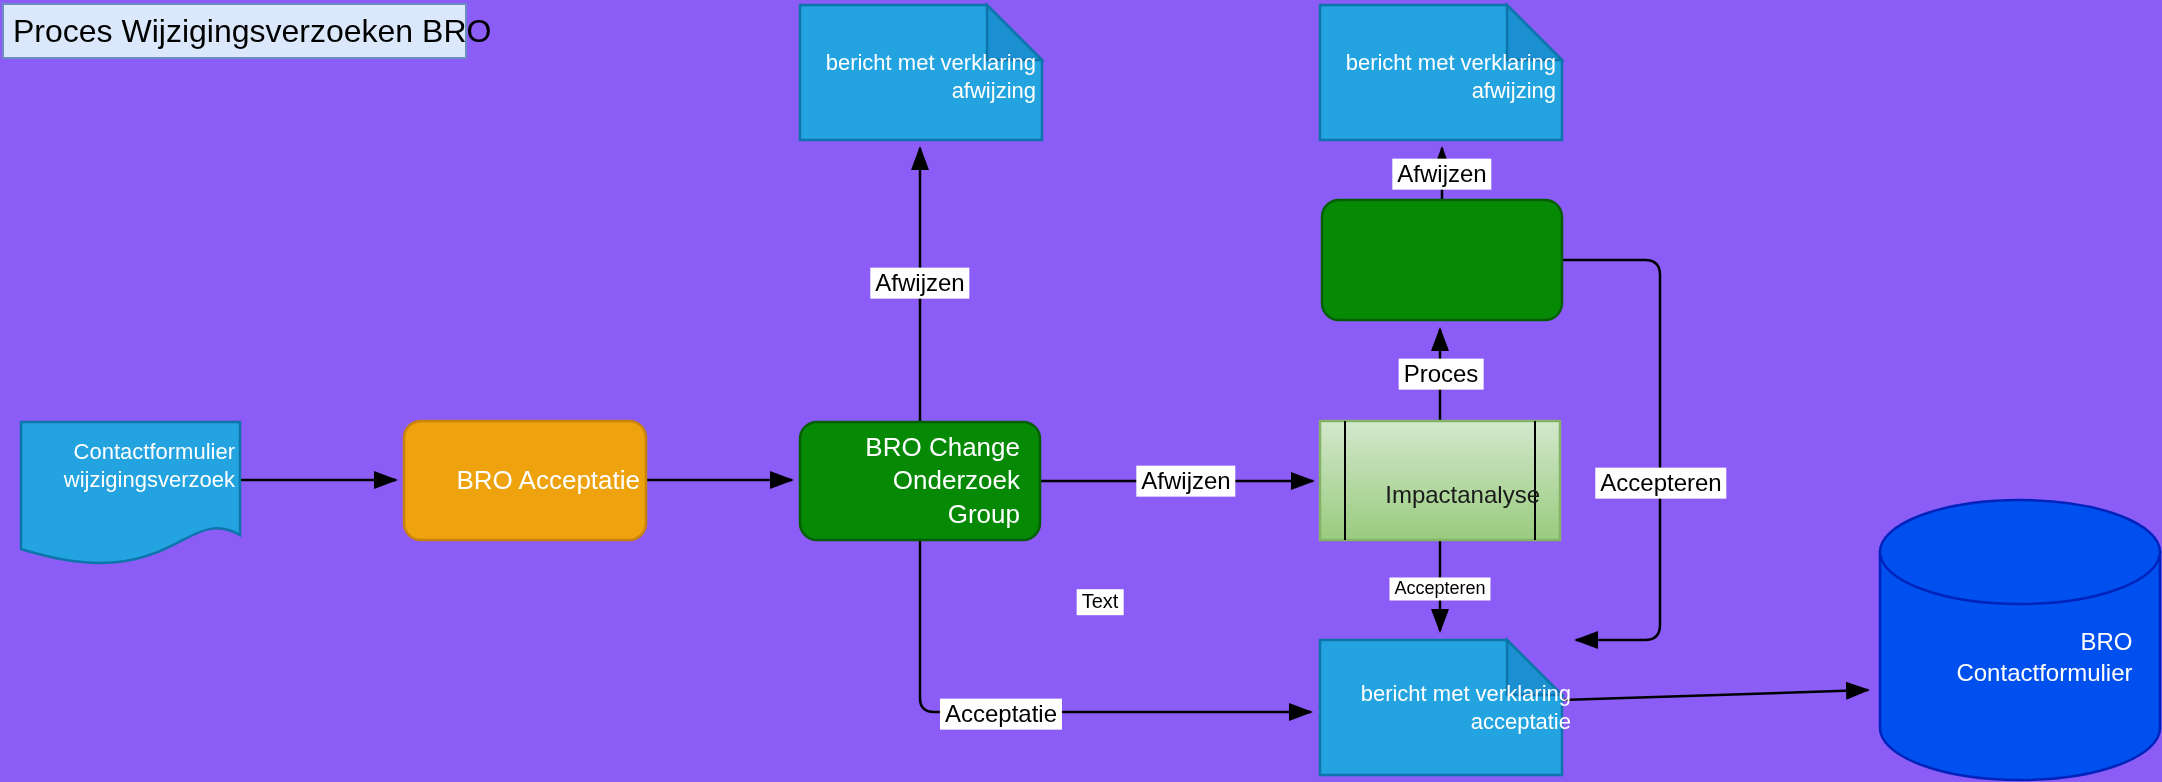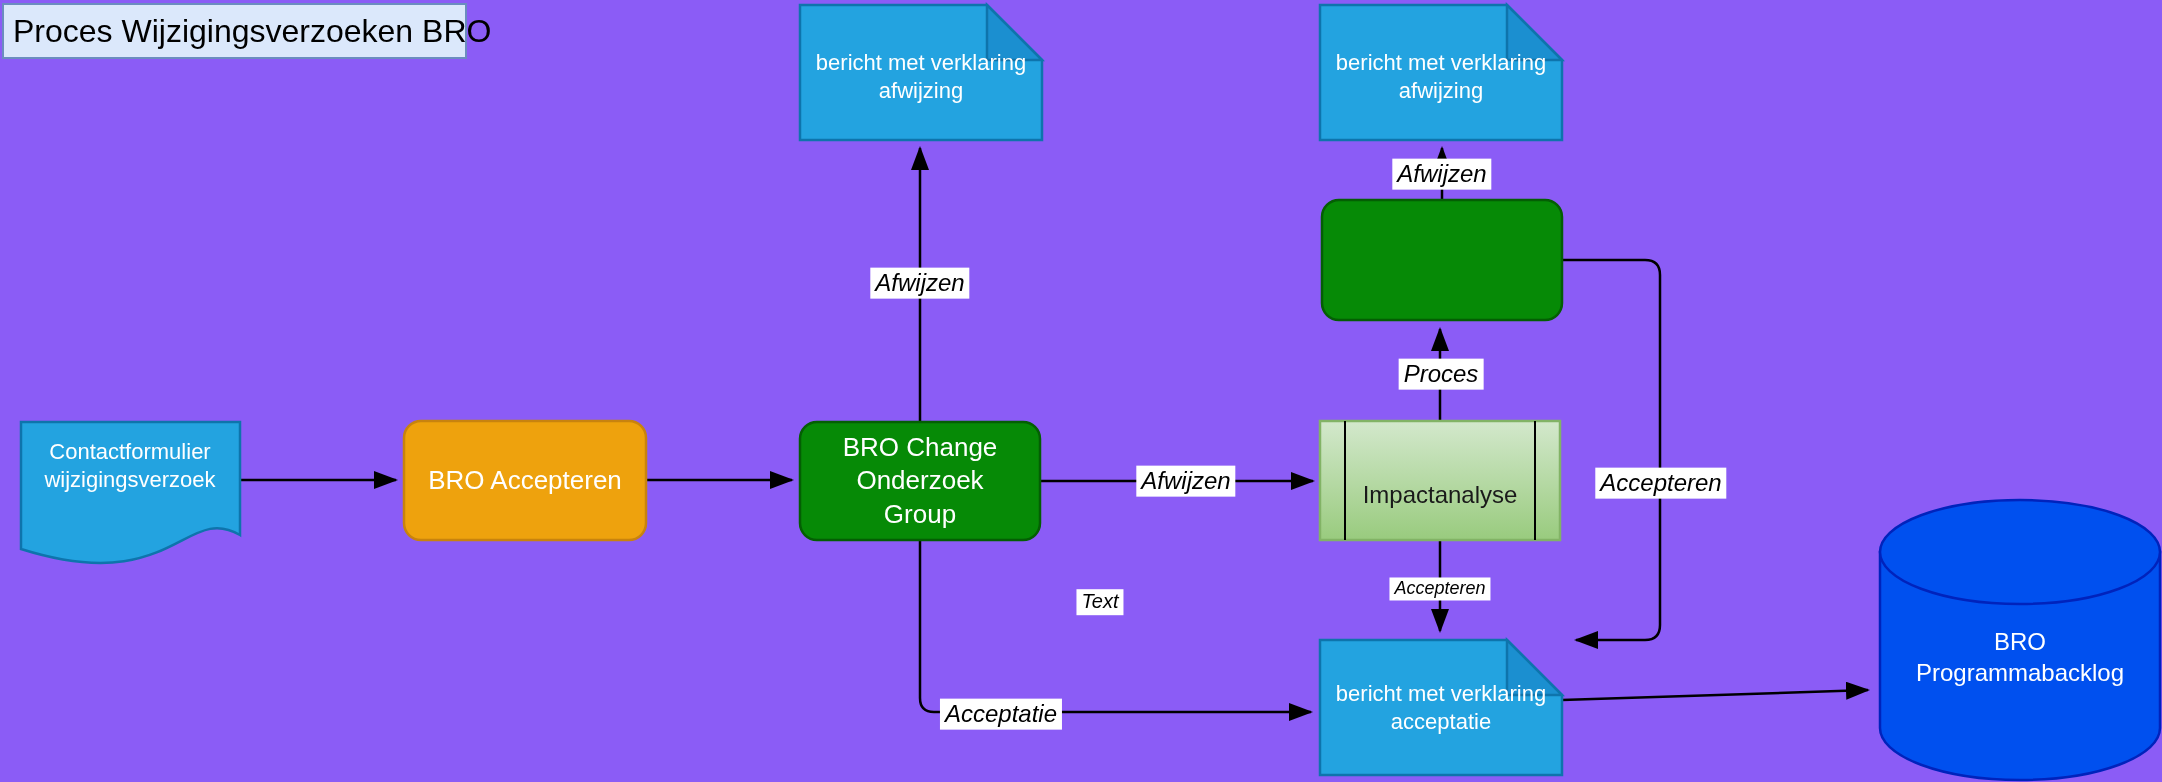--- a/index.html
+++ b/index.html
@@ -5,24 +5,24 @@
   html,body{margin:0;padding:0;background:#fff;}
   #canvas{
     position:relative;width:2162px;height:782px;background:#8b5cf6;
     font-family:"Liberation Sans",sans-serif;overflow:hidden;padding-left:32px;
   }
   #shapes{position:absolute;left:0;top:0;width:2162px;height:782px;}
   .edge{fill:none;stroke:#000;stroke-width:2.5;stroke-linejoin:round;}
   .shape{stroke-width:2.5;}
   .lbl{
     position:absolute;transform:translate(-50%,-50%);
-    text-align:center;line-height:1.28;color:#fff;
+    text-align:right;line-height:1.28;color:#fff;
   }
   .dark{color:#1a1a1a;margin-top:14px;}
-  .edge-lbl{background:#ffffff;padding:0 5px;white-space:nowrap;color:#000;font-style:italic;}
+  .edge-lbl{background:#ffffff;padding:0 5px;white-space:nowrap;color:#000;}
   #title-box{
     position:absolute;left:2px;top:3px;width:452px;height:52px;
     background:#dbe8fb;border:2px solid #6b8dbf;color:#000;
     font-size:32px;line-height:52px;padding-left:9px;white-space:nowrap;
   }
 </style>
 </head>
 <body>
 
 <div id="canvas">
@@ -81,34 +81,34 @@
     <g>
       <path class="shape" d="M1880,552 L1880,728 A140,52 0 0 0 2160,728 L2160,552 Z" fill="#0050ef" stroke="#0023bc"></path>
       <ellipse class="shape" cx="2020" cy="552" rx="140" ry="52" fill="#0050ef" stroke="#0023bc"></ellipse>
     </g>
   </svg>
 
   <div id="title-box">Proces Wijzigingsverzoeken BRO</div>
 
   <div class="lbl" style="left:130px;top:466px;width:210px;font-size:22px">Contactformulier wijzigingsverzoek</div>
 
-  <div class="lbl" style="left:525px;top:481px;width:230px;font-size:26px">BRO Accepteren</div>
+  <div class="lbl" style="left:525px;top:481px;width:230px;font-size:26px">BRO Acceptatie</div>
 
   <div class="lbl" style="left:920px;top:481px;width:200px;font-size:26px">BRO Change Onderzoek Group</div>
 
   <div class="lbl" style="left:921px;top:77px;width:230px;font-size:22px">bericht met verklaring afwijzing</div>
 
   <div class="lbl" style="left:1441px;top:77px;width:230px;font-size:22px">bericht met verklaring afwijzing</div>
 
   <div class="lbl dark" style="left:1440px;top:481px;width:200px;font-size:24px">Impactanalyse</div>
 
 
   <div class="lbl" style="left:1441px;top:708px;width:260px;font-size:22px">bericht met verklaring acceptatie</div>
 
-  <div class="lbl" style="left:2020px;top:658px;width:225px;font-size:24px">BRO Programmabacklog</div>
+  <div class="lbl" style="left:2020px;top:658px;width:225px;font-size:24px">BRO Contactformulier</div>
 
   <div class="lbl edge-lbl" style="left:920px;top:283px;font-size:24px">Afwijzen</div>
 
   <div class="lbl edge-lbl" style="left:1442px;top:174px;font-size:24px">Afwijzen</div>
 
   <div class="lbl edge-lbl" style="left:1186px;top:481px;font-size:24px">Afwijzen</div>
 
   <div class="lbl edge-lbl" style="left:1441px;top:374px;font-size:24px">Proces</div>
 
   <div class="lbl edge-lbl" style="left:1661px;top:483px;font-size:24px">Accepteren</div>

